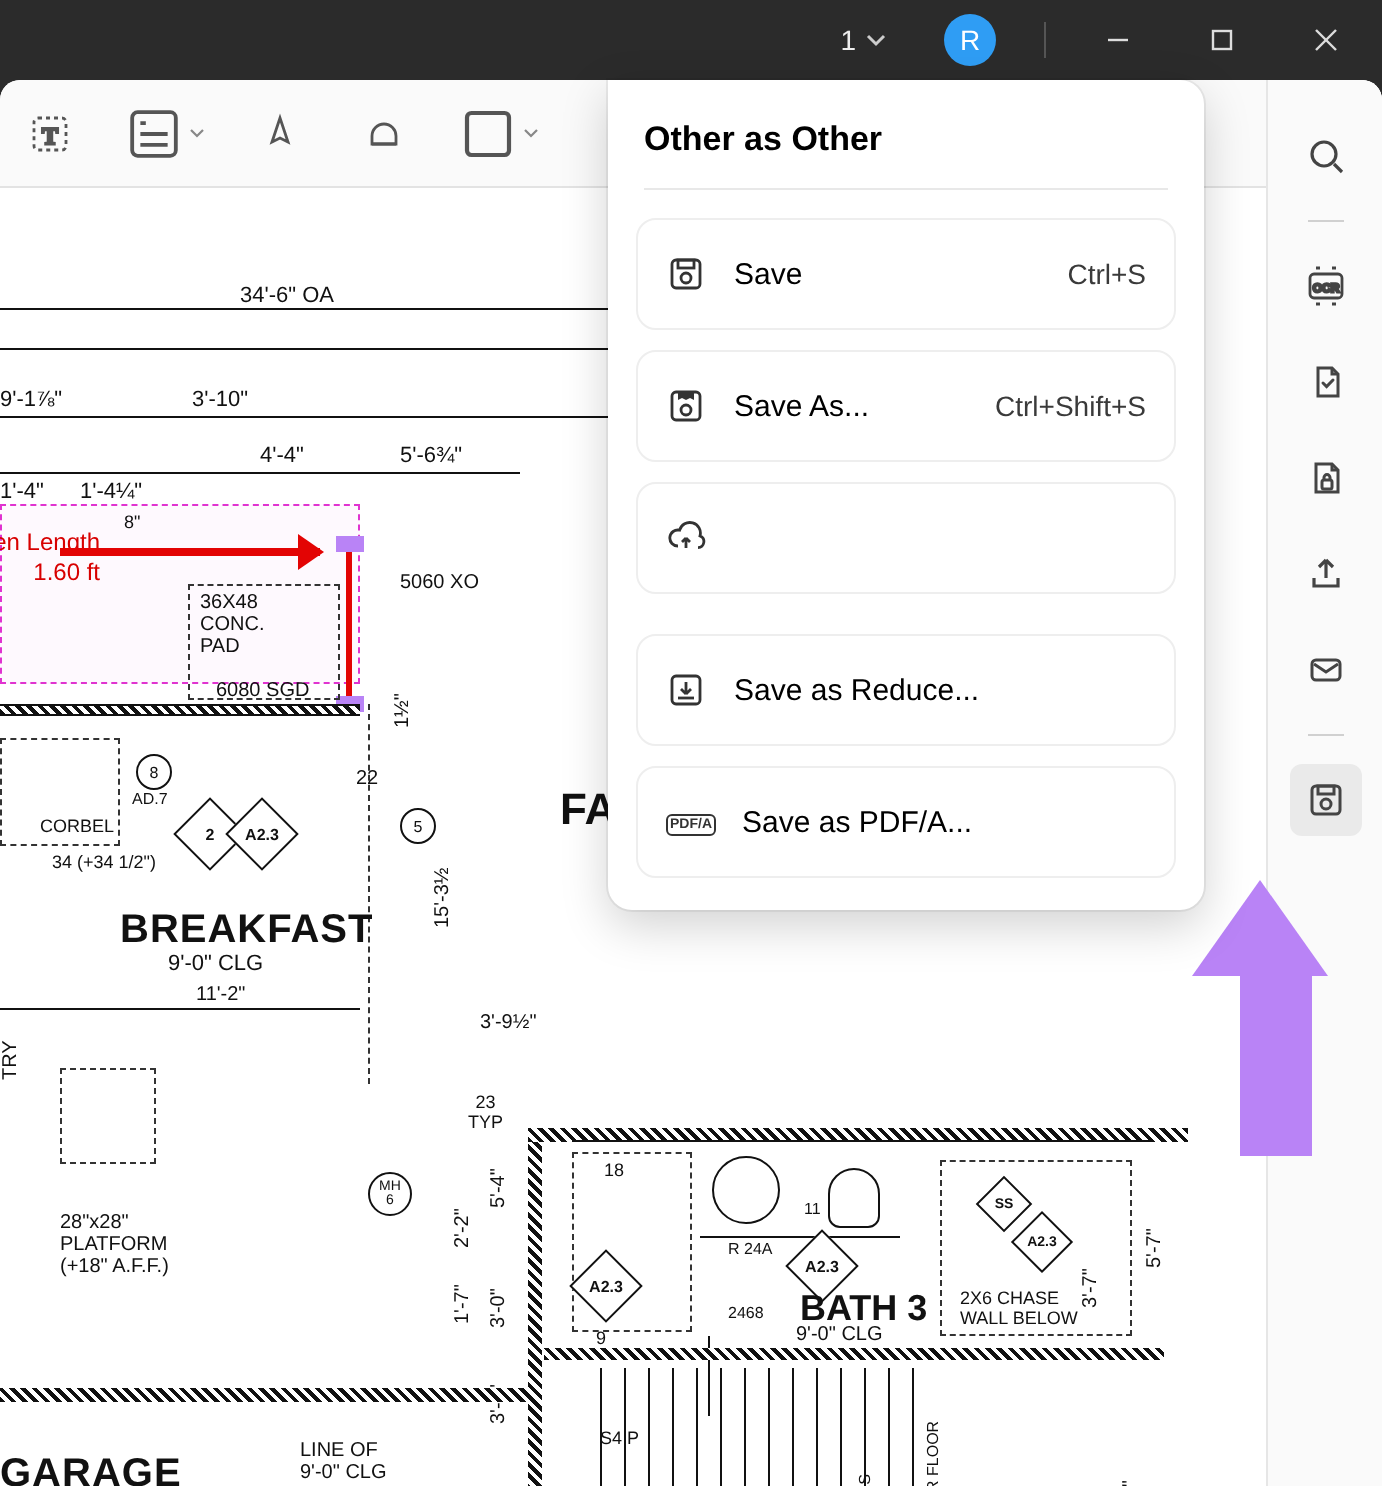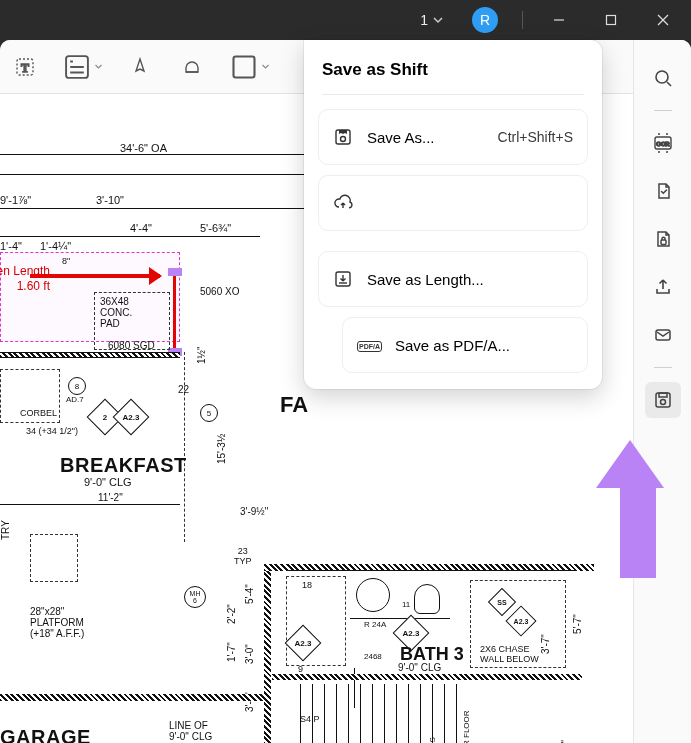--- a/index.html
+++ b/index.html
@@ -368,21 +368,21 @@
       <div class="bp-text" style="left:244px;top:570px;font-size:10px;transform:rotate(-90deg);transform-origin:left top;">3'-0"</div>
       <div class="bp-text" style="left:244px;top:618px;font-size:10px;transform:rotate(-90deg);transform-origin:left top;">3'-6"</div>
       <div class="bp-text" style="left:226px;top:568px;font-size:10px;transform:rotate(-90deg);transform-origin:left top;">1'-7"</div>
 
       <div class="bp-line" style="left:0;top:600px;width:270px;height:7px;background:repeating-linear-gradient(45deg,#111 0 2px,#fff 2px 4px);"></div>
       <div class="bp-line" style="left:264px;top:470px;width:7px;height:220px;background:repeating-linear-gradient(45deg,#111 0 2px,#fff 2px 4px);"></div>
       <div class="bp-line" style="left:264px;top:470px;width:330px;height:7px;background:repeating-linear-gradient(45deg,#111 0 2px,#fff 2px 4px);"></div>
 
       <div class="bp-text bp-bold" style="left:0px;top:632px;">GARAGE</div>
 
-      <div class="bp-text" style="left:150px;top:626px;font-size:10px;white-space:pre-line;margin-left:19px;">LINE OF
+      <div class="bp-text" style="left:150px;top:626px;font-size:10px;white-space:pre-line;">LINE OF
 9'-0" CLG</div>
 
       <div class="bp-line" style="left:286px;top:476px;width:290px;height:1px;"></div>
       <div class="bp-text" style="left:302px;top:486px;font-size:9px;">18</div>
       <div class="bp-dash" style="left:286px;top:482px;width:60px;height:90px;"></div>
       <div class="bp-text" style="left:298px;top:570px;font-size:9px;">9</div>
       <div class="diamond" style="left:290px;top:536px;">
           <span>A2.3</span>
         </div>
 
@@ -422,23 +422,34 @@
       <div class="bp-text" style="left:428px;top:684px;font-size:8px;transform:rotate(-90deg);transform-origin:left top;">17 RISERS</div>
       <div class="bp-text" style="left:462px;top:692px;font-size:8px;transform:rotate(-90deg);transform-origin:left top;">SEE UPPER FLOOR</div>
       <div class="bp-text" style="left:560px;top:660px;font-size:10px;transform:rotate(-90deg);transform-origin:left top;">11"</div>
 
       <div class="bp-text" style="left:0;top:446px;font-size:10px;transform:rotate(-90deg);transform-origin:left top;">TRY</div>
     </div>
   </div>
 </div>
 
 <div class="popup">
-  <h3>Save as Shift</h3>
+  <h3>Other as Other</h3>
   <div class="hr"></div>
 
+  <div class="item">
+    <span class="ico">
+      <svg width="20" height="20" viewBox="0 0 20 20" fill="none" stroke="#333" stroke-width="1.4">
+          <rect x="3" y="3" width="14" height="14" rx="2"></rect>
+          <circle cx="10" cy="12" r="2.5"></circle>
+          <rect x="6" y="3" width="8" height="4"></rect>
+        </svg>
+    </span>
+    <span class="label">Save</span>
+    <span class="shortcut">Ctrl+S</span>
+  </div>
 
   <div class="item">
     <span class="ico">
       <svg width="20" height="20" viewBox="0 0 20 20" fill="none" stroke="#333" stroke-width="1.4">
           <rect x="3" y="3" width="14" height="14" rx="2"></rect>
           <circle cx="10" cy="12" r="2.5"></circle>
           <path d="M6 3h8v4l-2-1-2 1-2-1-2 1z" fill="#333" stroke="none"></path>
         </svg>
     </span>
     <span class="label">Save As...</span>
@@ -458,24 +469,24 @@
 
 
   <div class="item">
     <span class="ico">
       <svg width="20" height="20" viewBox="0 0 20 20" fill="none" stroke="#333" stroke-width="1.4">
           <rect x="3" y="3" width="14" height="14" rx="2"></rect>
           <path d="M10 6v6m0 0l-2.5-2.5M10 12l2.5-2.5"></path>
           <line x1="6" y1="14" x2="14" y2="14"></line>
         </svg>
     </span>
-    <span class="label">Save as Length...</span>
-  </div>
-
-  <div class="item" style="margin-bottom:2px;margin-left:24px;">
+    <span class="label">Save as Reduce...</span>
+  </div>
+
+  <div class="item" style="margin-bottom:2px;">
     <span class="ico" style="width:24px;">
       <span style="font-size:7px;font-weight:700;border:1.2px solid #333;border-radius:3px;padding:1px 1px;line-height:1;">PDF/A</span>
     </span>
     <span class="label">Save as PDF/A...</span>
   </div>
 </div>
 
 <div class="big-arrow">
   <div class="head"></div>
   <div class="stem"></div>

